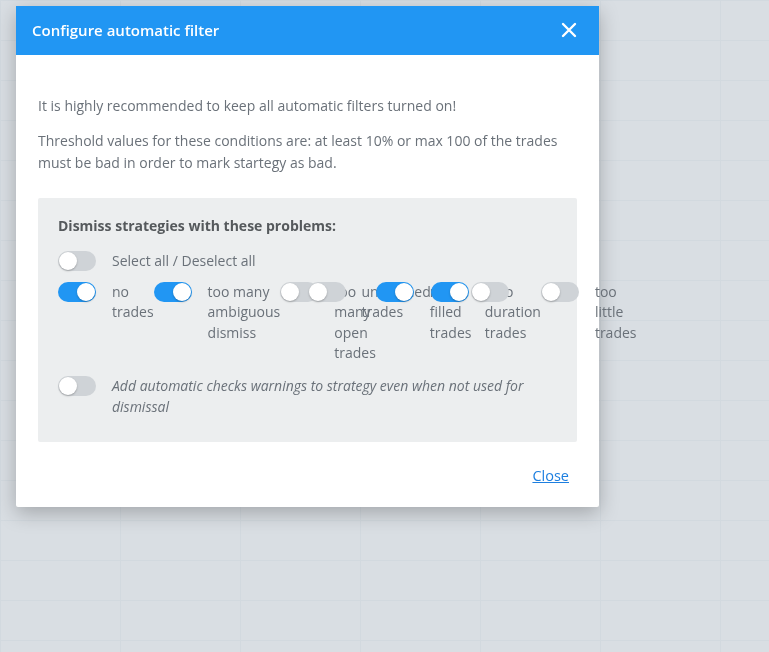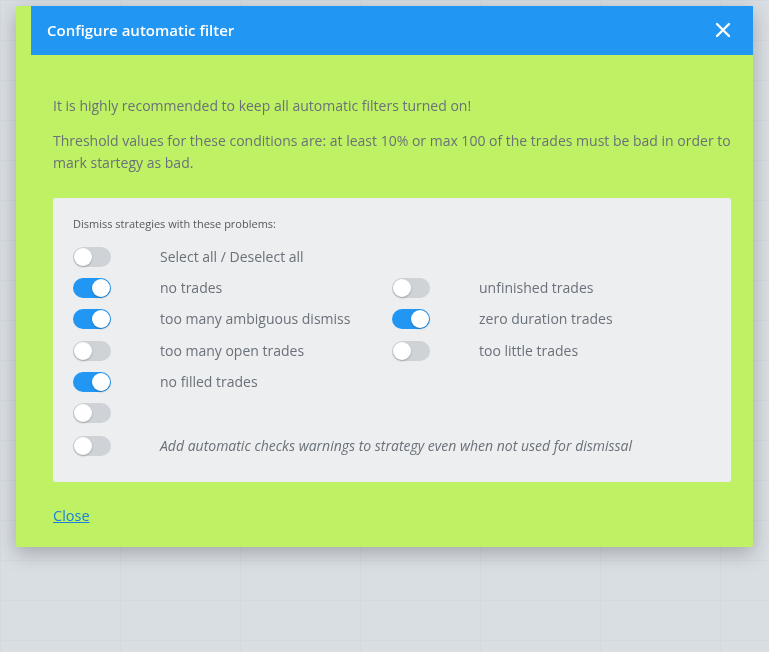--- a/index.html
+++ b/index.html
@@ -14,27 +14,26 @@
   .backdrop-lines {
     position: absolute; inset: 0;
     background:
       linear-gradient(#cfd6dd 1px, transparent 1px) 0 0/100% 40px,
       linear-gradient(90deg, #cfd6dd 1px, transparent 1px) 0 0/120px 100%;
     opacity: .6;
   }
   .modal {
     position: absolute;
     left: 16px; top: 6px;
-    width: 737px;
-    background: #bef264;
+    width: 583px;
+    background: #ffffff;
     border-radius: 2px;
     box-shadow: 0 6px 20px rgba(0,0,0,.25);
     display: flex;
     flex-direction: column;
-    padding-left: 15px;
   }
   .modal-header {
     background: #2196f3;
     color: #fff;
     display: flex;
     align-items: center;
     justify-content: space-between;
     padding: 10px 16px 11px 16px;
   }
   .modal-title {
@@ -56,50 +55,49 @@
   }
   .modal-body p { margin-bottom: 14px; }
   .panel {
     background: #eceeef;
     margin: 10px 22px 0 22px;
     padding: 18px 20px 16px 20px;
     border-radius: 2px;
   }
   .panel-title {
     color: #55595c;
-    font-weight: 400;
-    font-size: 11px;
+    font-weight: 700;
+    font-size: 14px;
     margin-bottom: 14px;
   }
   .row {
     display: flex;
     align-items: flex-start;
     margin-bottom: 10px;
   }
   .row.full { width: 100%; }
   .cols {
     display: flex;
     flex-wrap: wrap;
   }
   .col {
     width: 50%;
     display: flex;
-    flex-direction: column;
+    flex-direction: row;
   }
   .opt {
     display: flex;
     align-items: flex-start;
     margin-bottom: 9px;
   }
   .opt .label {
     color: #6a7179;
     font-size: 14px;
     line-height: 1.45;
     padding-top: 2px;
-    margin-left: 33px;
   }
   
   .toggle {
     width: 38px; height: 20px;
     border-radius: 20px;
     background: #cfd3d7;
     position: relative;
     flex: 0 0 38px;
     margin-right: 16px;
     margin-top: 2px;
@@ -112,20 +110,21 @@
     border-radius: 50%;
     background: #fff;
     top: 1px; left: 1px;
     box-shadow: 0 1px 2px rgba(0,0,0,.25);
     transition: left .15s;
   }
   .toggle.on { background: #2196f3; }
   .toggle.on .knob { left: 19px; }
   .modal-footer {
     display: flex;
+    justify-content: flex-end;
     padding: 24px 30px 22px 22px;
   }
   .close-link {
     color: #1d7fe0;
     text-decoration: underline;
     font-size: 14.5px;
     cursor: pointer;
   }
 </style>
 </head>

